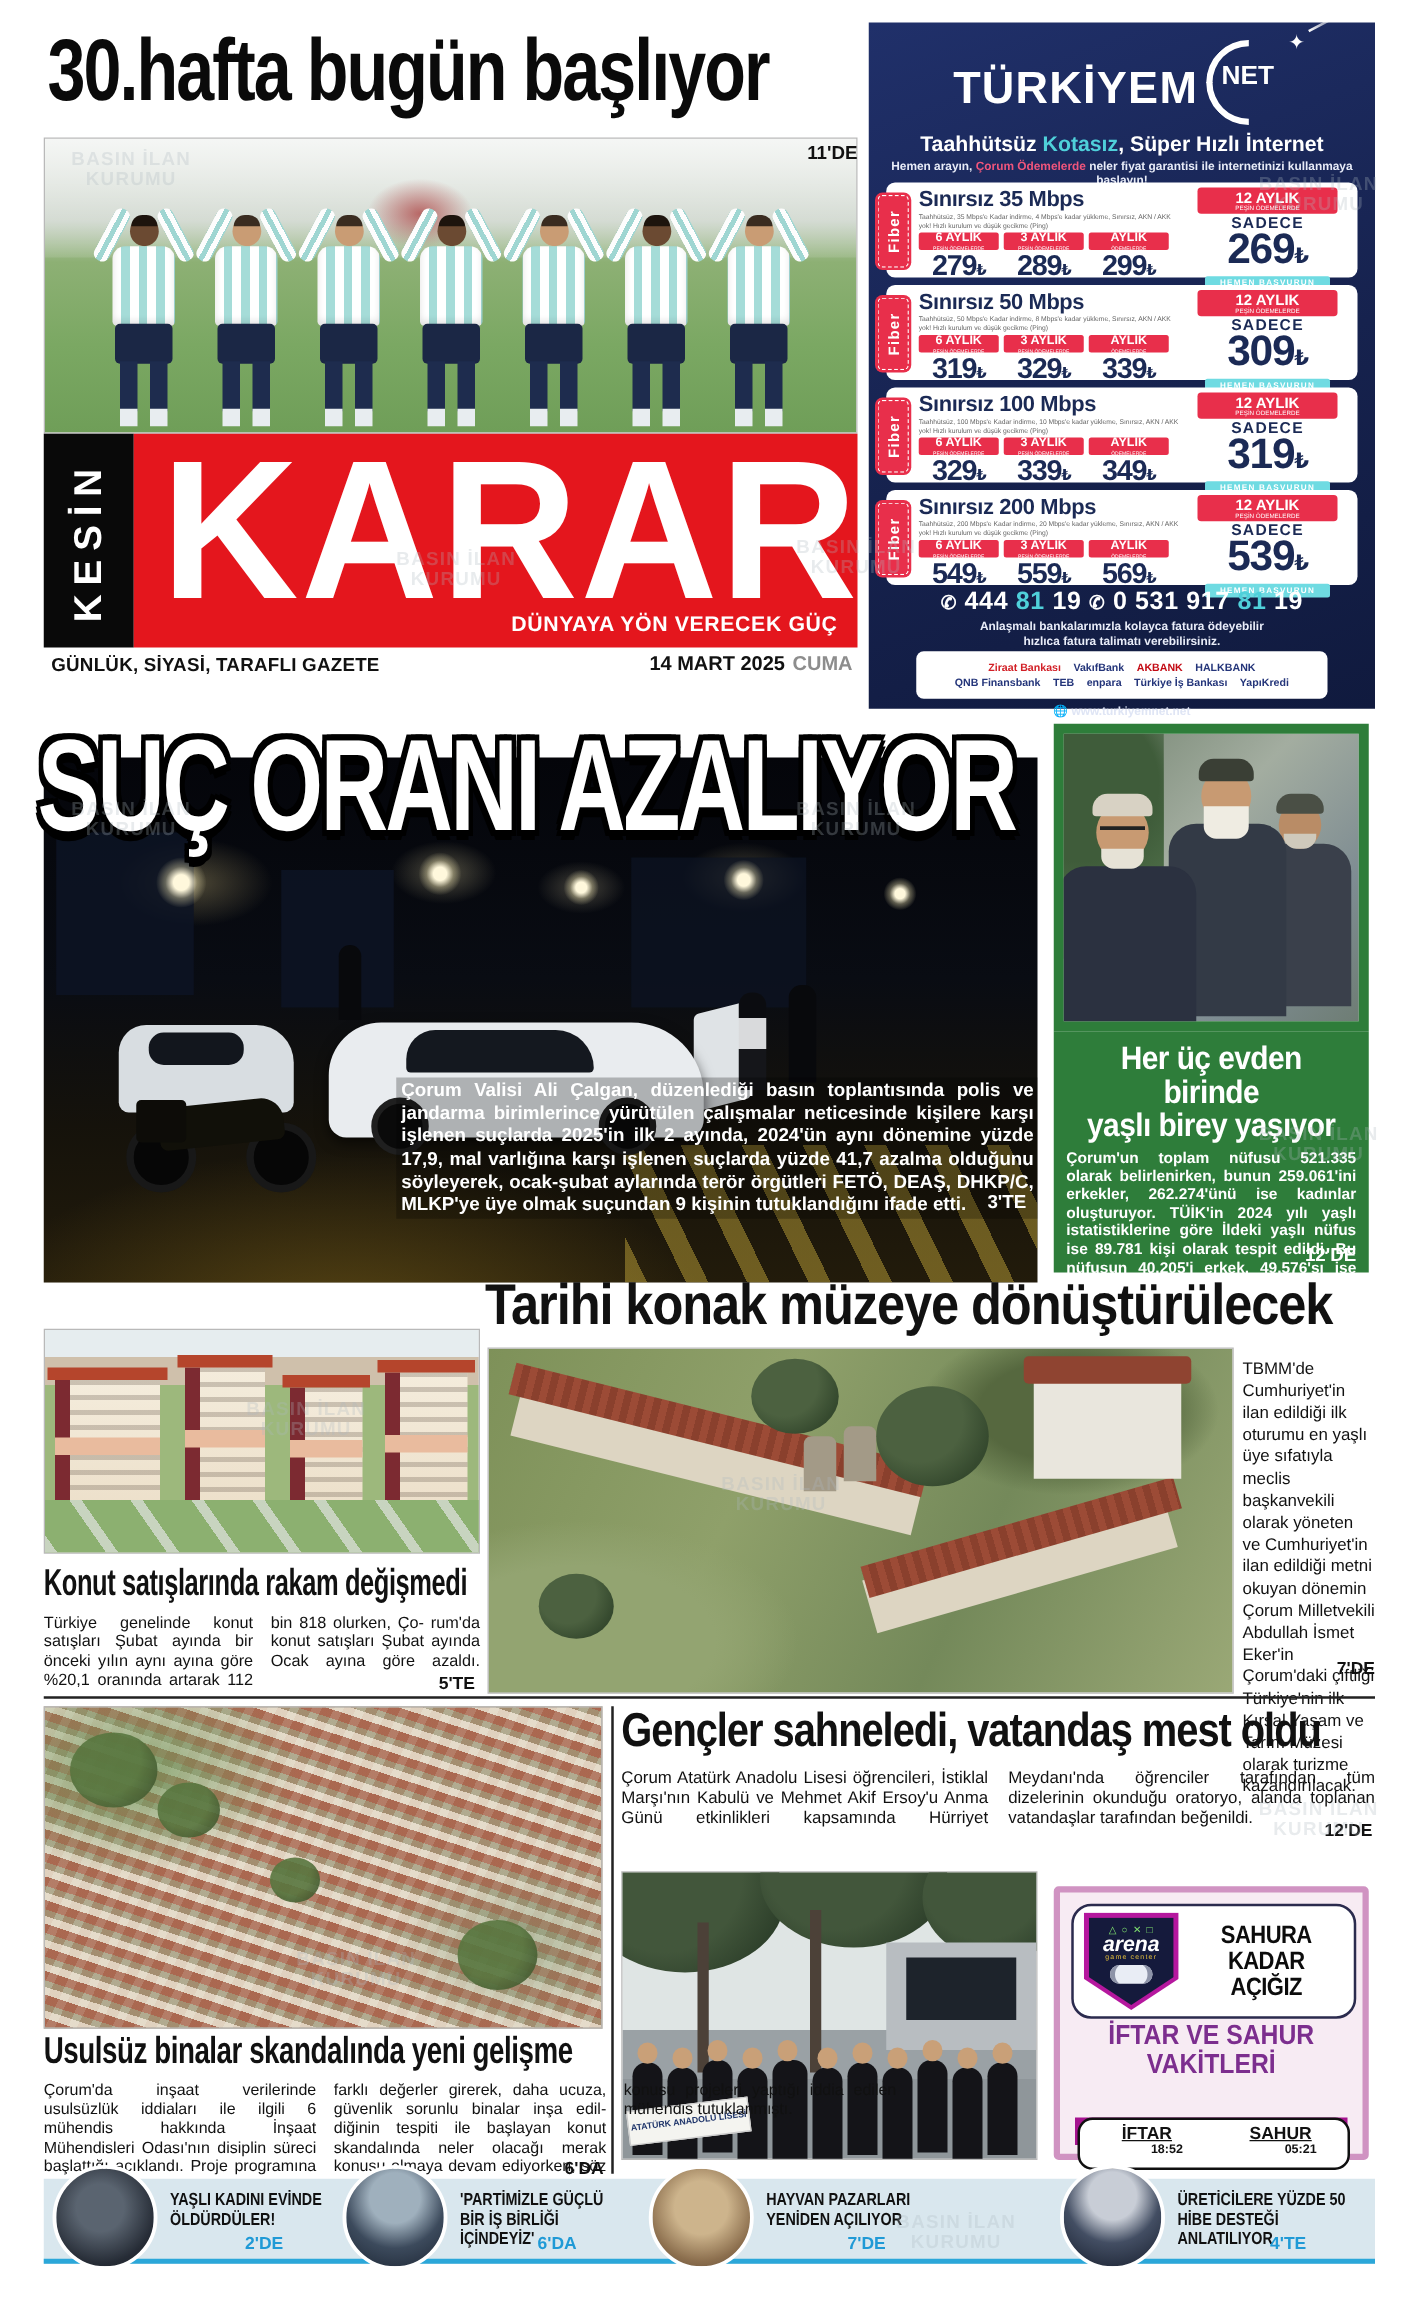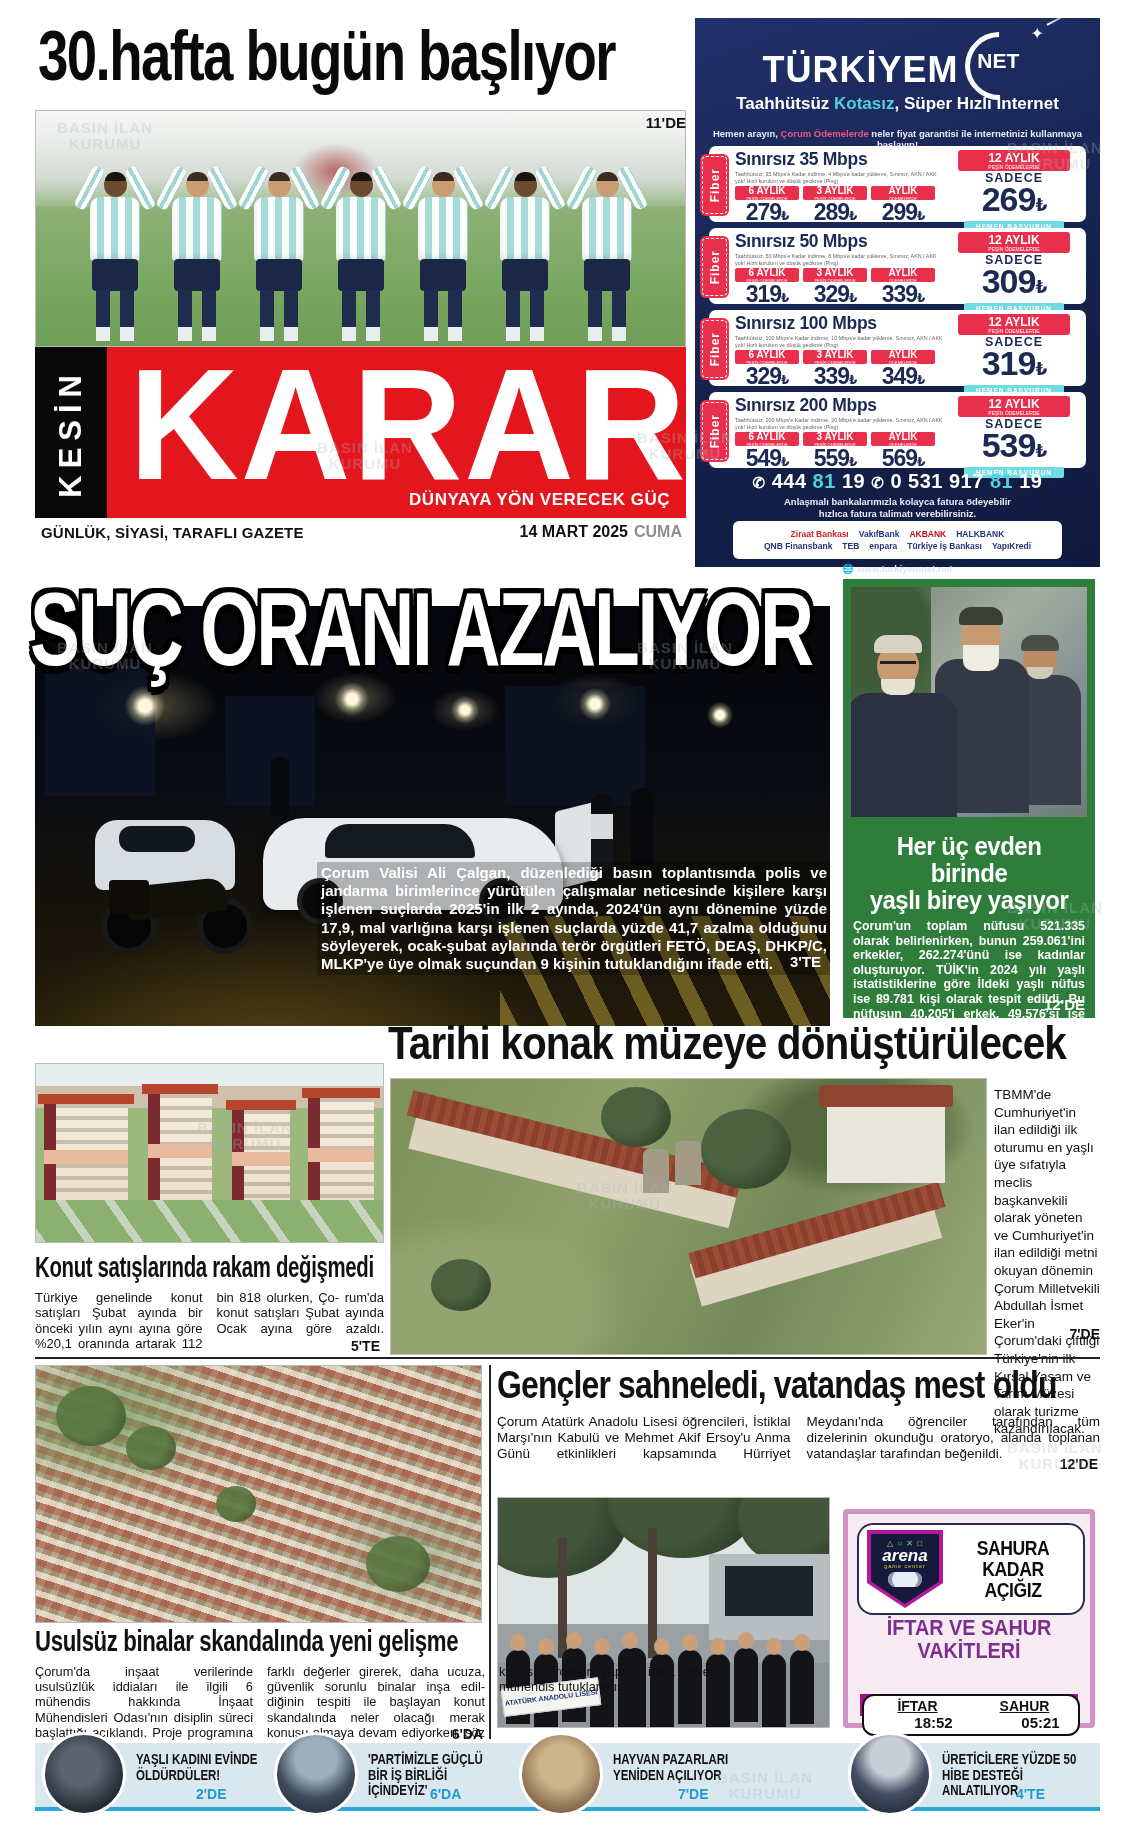--- a/index.html
+++ b/index.html
@@ -49,21 +49,21 @@
      font-weight:bold;font-size:15px;padding:0 10px;box-sizing:border-box;}
 
   
   #ad{left:695px;top:18px;width:405px;height:549px;background:linear-gradient(160deg,#20306a 0%,#16224e 55%,#101a3e 100%);color:#fff;}
   #ad-logo{position:absolute;left:0;top:14px;width:100%;text-align:center;font-weight:bold;font-size:36px;letter-spacing:1px;}
   #ad-crescent{display:inline-block;width:58px;height:58px;border:5px solid #fff;border-radius:50%;border-top-color:transparent;border-right-color:transparent;
      transform:rotate(45deg);vertical-align:-18px;margin-left:6px;position:relative;}
   #ad-crescent b{position:absolute;left:4px;top:14px;transform:rotate(-45deg);font-size:21px;letter-spacing:0;}
   #ad-star{position:absolute;right:56px;top:6px;font-size:16px;color:#fff;}
   #ad-star:after{content:"";position:absolute;left:14px;top:-8px;width:34px;height:2px;background:linear-gradient(90deg,#fff,transparent);transform:rotate(-28deg);}
-  #ad-tagline{position:absolute;left:0;top:76px;width:100%;text-align:center;font-weight:bold;font-size:17px;}
+  #ad-tagline{position:absolute;left:0;top:88px;width:100%;text-align:center;font-weight:bold;font-size:17px;}
   #ad-tagline .cy{color:#4fd0da;}
   #ad-subline{position:absolute;left:0;top:110px;width:100%;text-align:center;font-weight:bold;font-size:9.5px;color:#e8ecf8;}
   #ad-subline .pk{color:#f0557c;}
   #cards{position:absolute;left:14px;top:128px;width:377px;display:flex;flex-direction:column;gap:6px;}
   .card{position:relative;height:76px;background:#fff;border-radius:7px;color:#1b2a55;}
   .fiber-tab{position:absolute;left:-7px;top:10px;width:23px;height:56px;background:#e82f4b;border:1.5px dashed #fff;border-radius:4px;
      box-shadow:0 0 0 2px #e82f4b;display:flex;align-items:center;justify-content:center;}
   .fiber-tab span{writing-mode:vertical-rl;transform:rotate(180deg);color:#fff;font-weight:bold;font-size:12px;letter-spacing:1px;}
   .card-left{position:absolute;left:26px;top:3px;width:208px;}
   .card-title{font-weight:bold;font-size:17.5px;letter-spacing:-.3px;}
@@ -198,21 +198,21 @@
   #arena-sub{font-size:5.5px;color:#e8c23c;letter-spacing:1px;}
   #arena-pad{width:34px;height:15px;margin:3px auto 0;border-radius:8px;background:#e9edf5;
      box-shadow:inset 6px 0 0 -2px #8d93a8, inset -6px 0 0 -2px #8d93a8;}
   #arena-slogan{flex:1;text-align:center;font-weight:bold;font-size:20px;line-height:21px;transform:scaleX(.88);letter-spacing:-.5px;color:#0c0c0c;}
   #iftar-title{position:absolute;left:0;top:102px;width:100%;text-align:center;color:#7c2e8e;font-weight:bold;font-size:22px;line-height:23px;transform:scaleX(.9);}
   #corum-bar{position:absolute;left:12px;top:152px;width:218px;height:22px;background:#a5138f;color:#fff;font-weight:bold;font-size:14px;
      display:flex;align-items:center;justify-content:center;letter-spacing:1px;margin-top:28px;}
   #times-box{position:absolute;left:14px;top:180px;width:214px;height:38px;background:#fff;border:2px solid #101010;border-radius:12px;display:flex;}
   .time-col{flex:1;text-align:center;font-weight:bold;}
   .time-col .lbl{font-size:14px;text-decoration:underline;margin-top:2px;}
-  .time-col .val{font-size:15px;padding-left:32px;}
+  .time-col .val{font-size:10px;padding-left:32px;}
   
   #usulsuz-headline{left:35px;top:1624px;font-size:30px;letter-spacing:-.5px;transform:scaleX(.74);}
   #usulsuz-body{left:35px;top:1664px;width:450px;height:78px;column-count:2;column-gap:14px;font-size:12.8px;line-height:15.2px;text-align:justify;}
   #usulsuz-ref{left:425px;top:1726px;width:58px;text-align:right;font-weight:bold;font-size:14px;}
 
   
   #strip{left:35px;top:1743px;width:1065px;height:64px;background:#d9e7ee;border-bottom:4px solid #2ba7d9;box-sizing:content-box;}
   .strip-circle{position:absolute;width:84px;height:84px;border-radius:50%;border:3px solid #fff;box-sizing:border-box;z-index:3;}
   .strip-title{position:absolute;font-weight:bold;font-size:14px;line-height:15.5px;transform:scaleX(.82);transform-origin:0 0;color:#101010;z-index:3;}
   .strip-ref{position:absolute;font-weight:bold;font-size:14px;color:#1f9ad6;z-index:3;}

